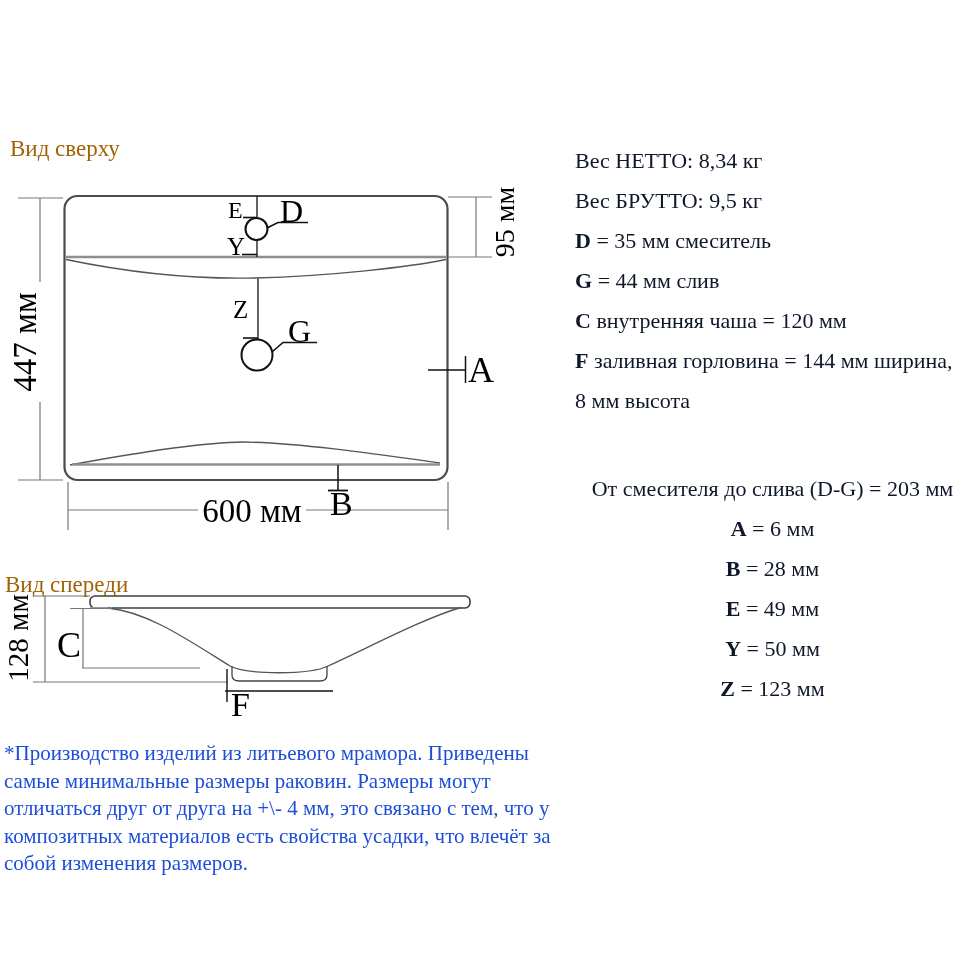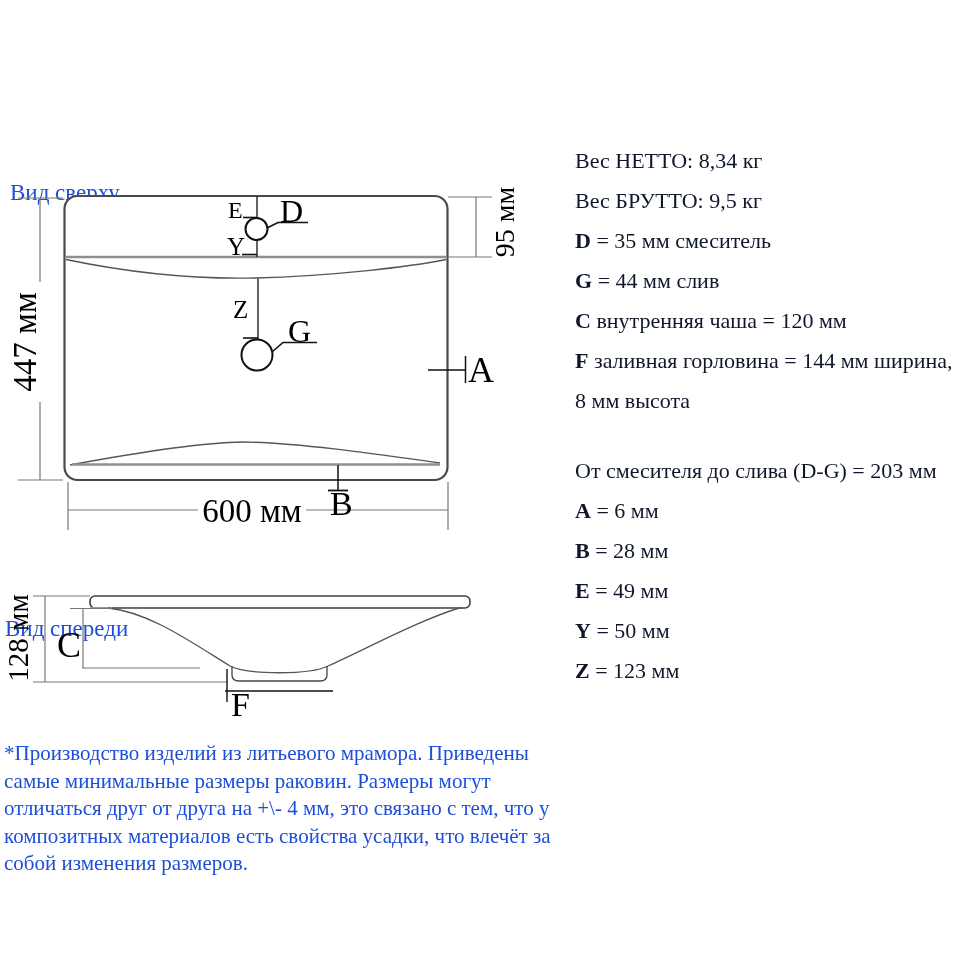--- a/index.html
+++ b/index.html
@@ -1,20 +1,20 @@
 <!DOCTYPE html>
 <html><head>
 <meta charset="utf-8">
 <style>
   * { margin:0; padding:0; box-sizing:border-box; }
   html,body { background:#ffffff; }
   body { font-family:"Liberation Serif", serif; color:#1a1a1a; }
   .page { position:relative; width:970px; height:970px; background:#ffffff; overflow:hidden; }
   .abs { position:absolute; }
-  .view-title { font-size:23px; color:#1d4ed8; white-space:nowrap;margin-top:44px; }
+  .view-title { font-size:23px; color:#a16207; white-space:nowrap; }
   .specs { position:absolute; left:575px; width:395px; }
   .spec-row { font-size:22px; height:40px; line-height:40px; white-space:nowrap; color:#0f172a; }
   .spec-row b { font-weight:bold; }
   .footnote { position:absolute; left:4px; top:740px; width:584px;
               font-size:21px; line-height:27.5px; color:#1d4ed8; }
   svg { display:block; }
   svg text { font-family:"Liberation Serif", serif; fill:#000; }
   .lbl-sm { font-size:25px; }
   .lbl-md { font-size:32px; }
   .lbl-lg { font-size:35px; }
@@ -110,21 +110,21 @@
   <div class="specs" style="top:141px;">
     <div class="spec-row"><b></b><span>Вес НЕТТО: 8,34 кг</span></div>
     <div class="spec-row"><b></b><span>Вес БРУТТО: 9,5 кг</span></div>
     <div class="spec-row"><b>D</b><span> = 35 мм смеситель</span></div>
     <div class="spec-row"><b>G</b><span> = 44 мм слив</span></div>
     <div class="spec-row"><b>C</b><span> внутренняя чаша = 120 мм</span></div>
     <div class="spec-row"><b>F</b><span> заливная горловина = 144 мм ширина,</span></div>
     <div class="spec-row"><b></b><span>8 мм высота</span></div>
   </div>
 
-  <div class="specs" style="top:451px;">
+  <div class="specs" style="top:469px;text-align:center;">
     <div class="spec-row"><b></b><span>От смесителя до слива (D-G) = 203 мм</span></div>
     <div class="spec-row"><b>A</b><span> = 6 мм</span></div>
     <div class="spec-row"><b>B</b><span> = 28 мм</span></div>
     <div class="spec-row"><b>E</b><span> = 49 мм</span></div>
     <div class="spec-row"><b>Y</b><span> = 50 мм</span></div>
     <div class="spec-row"><b>Z</b><span> = 123 мм</span></div>
   </div>
 
   <div class="footnote">*Производство изделий из литьевого мрамора. Приведены самые минимальные размеры раковин. Размеры могут отличаться друг от друга на +\- 4 мм, это связано с тем, что у композитных материалов есть свойства усадки, что влечёт за собой изменения размеров.</div>
 

